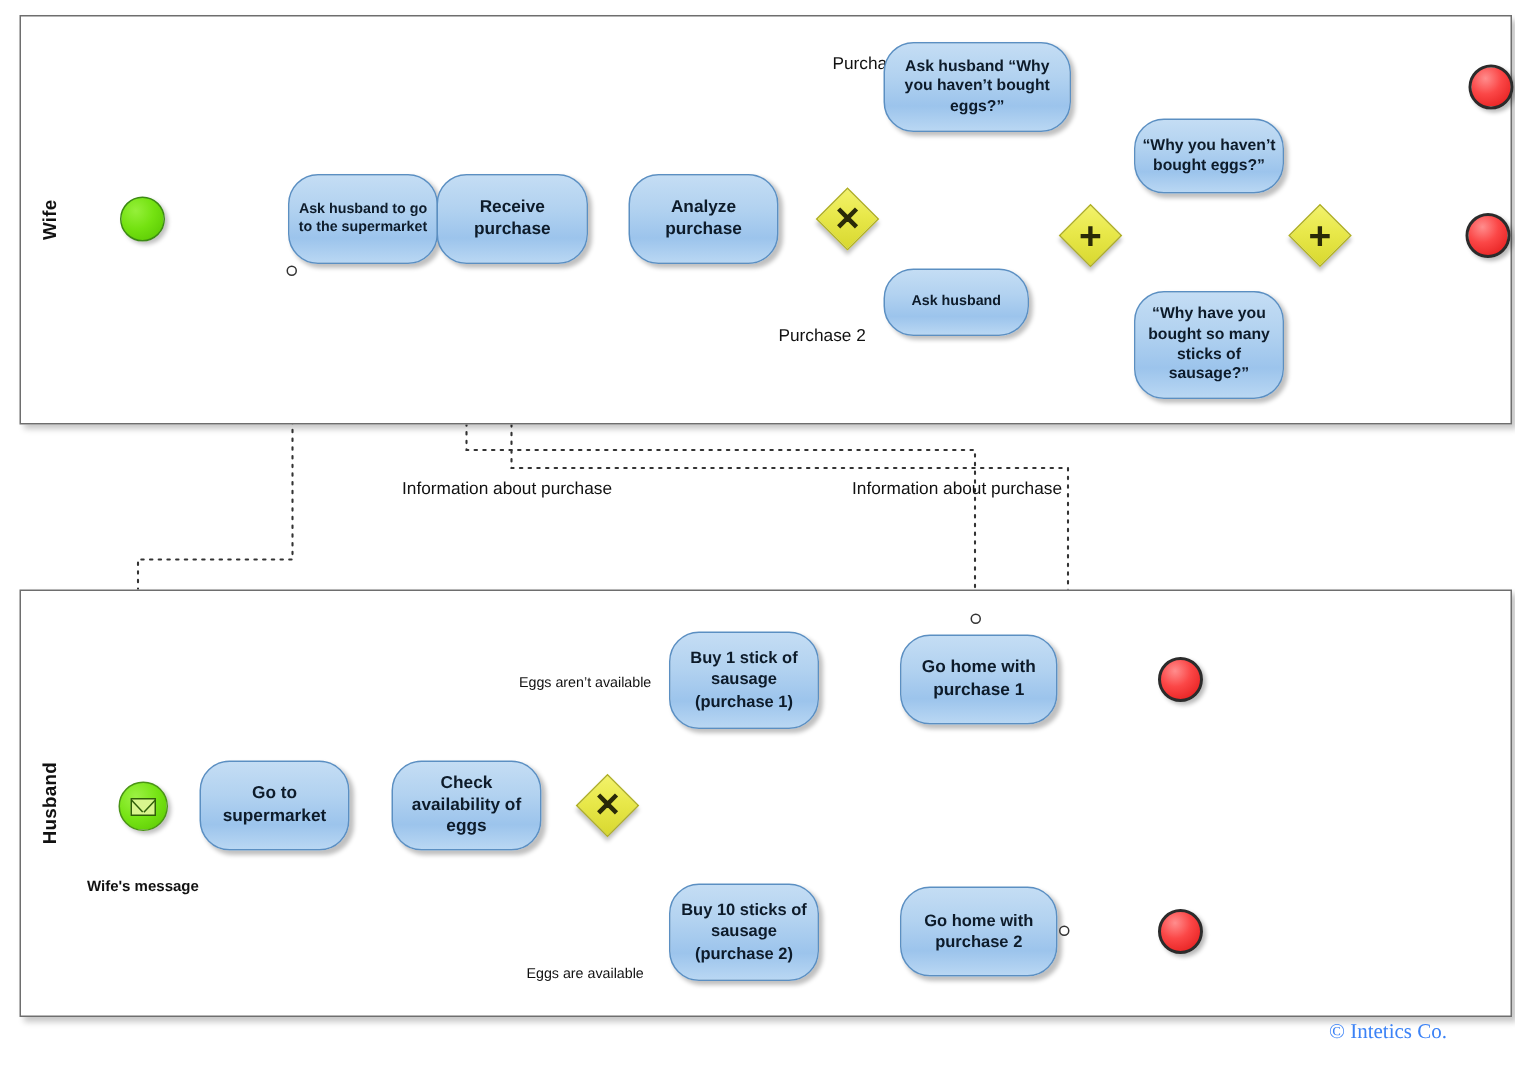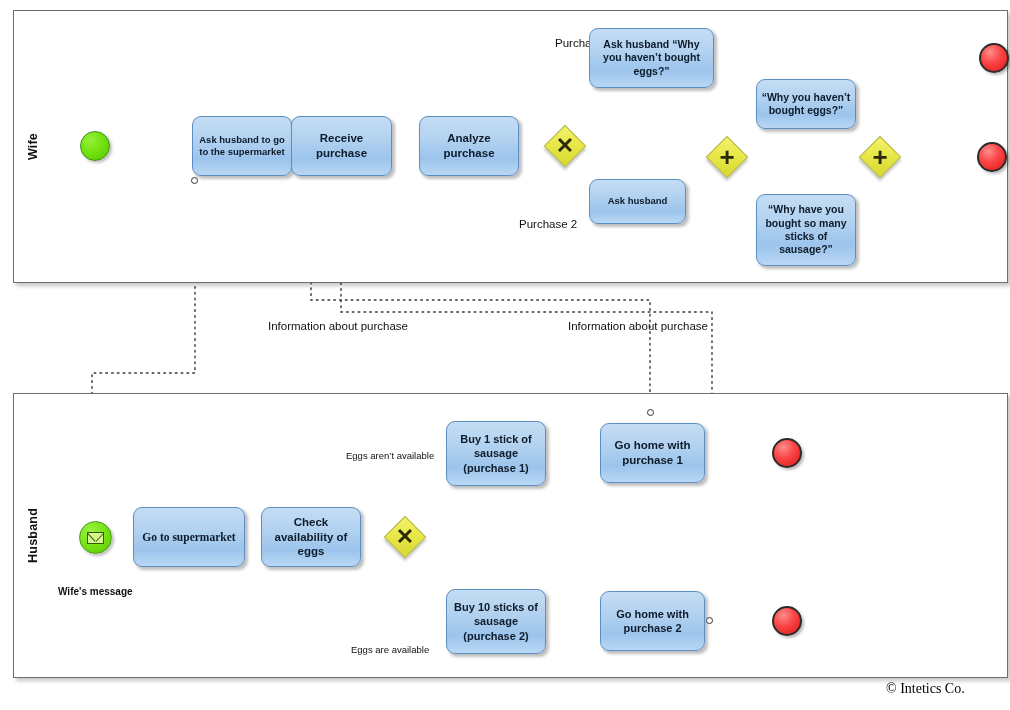--- a/index.html
+++ b/index.html
@@ -49,21 +49,21 @@
     writing-mode: vertical-rl;
     transform: rotate(180deg);
     white-space: nowrap;
   }
 
   
   .task {
     position: absolute;
     box-sizing: border-box;
     border: 1.4px solid #5b8fc2;
-    border-radius: 9px;
+    border-radius: 20px;
     background: linear-gradient(to bottom, #c4ddf4 0%, #b2d2f0 38%, #9cc4ec 72%, #b9d7f3 100%);
     box-shadow: 2.5px 2.5px 3px rgba(0,0,0,0.25);
     display: flex;
     align-items: center;
     justify-content: center;
     text-align: center;
     color: #0d1b2a;
     font-weight: bold;
     line-height: 1.28;
     padding: 2px 4px;
@@ -162,21 +162,21 @@
     position: absolute;
     width: 7px; height: 7px;
     border: 1.3px solid #333;
     border-radius: 50%;
     background: #fff;
     box-sizing: border-box;
   }
   .credit {
     position: absolute;
     font-size: 14px;
-    color: #000000;
+    color: #3b82f6;
     font-family: "Liberation Serif", serif;
     white-space: nowrap;
   }
 </style>
 </head>
 <body>
 
 <div id="canvas">
 
   <svg id="svg-layer" viewBox="0 0 1010 710" xmlns="http://www.w3.org/2000/svg">
@@ -316,21 +316,21 @@
       <span>Husband</span>
     </div>
   </div>
 
   <div class="event event-start-msg" style="left:79px; top:521px; width:33px; height:33px;">
     <div class="envelope"></div>
   </div>
 
   <div class="annot-label" style="left:58px; top:586px;">Wife's message</div>
 
-  <div class="task" style="left:133px; top:507px; width:112px; height:60px; font-size:11.5px;font-family:Liberation Serif, serif;">
+  <div class="task" style="left:133px; top:507px; width:100px; height:60px; font-size:11.5px;">
     <div class="task-inner">Go to supermarket</div>
   </div>
 
   <div class="task" style="left:261px; top:507px; width:100px; height:60px; font-size:11.5px;">
     <div class="task-inner">Check availability of eggs</div>
   </div>
 
   <div class="gw-wrap" style="left:384px; top:516px; width:42px; height:42px;">
     <div class="gateway" style="left:6px; top:6px; width:30px; height:30px; position:absolute;"></div>
     <div class="gw-glyph" style="font-size:22px;">✕</div>

